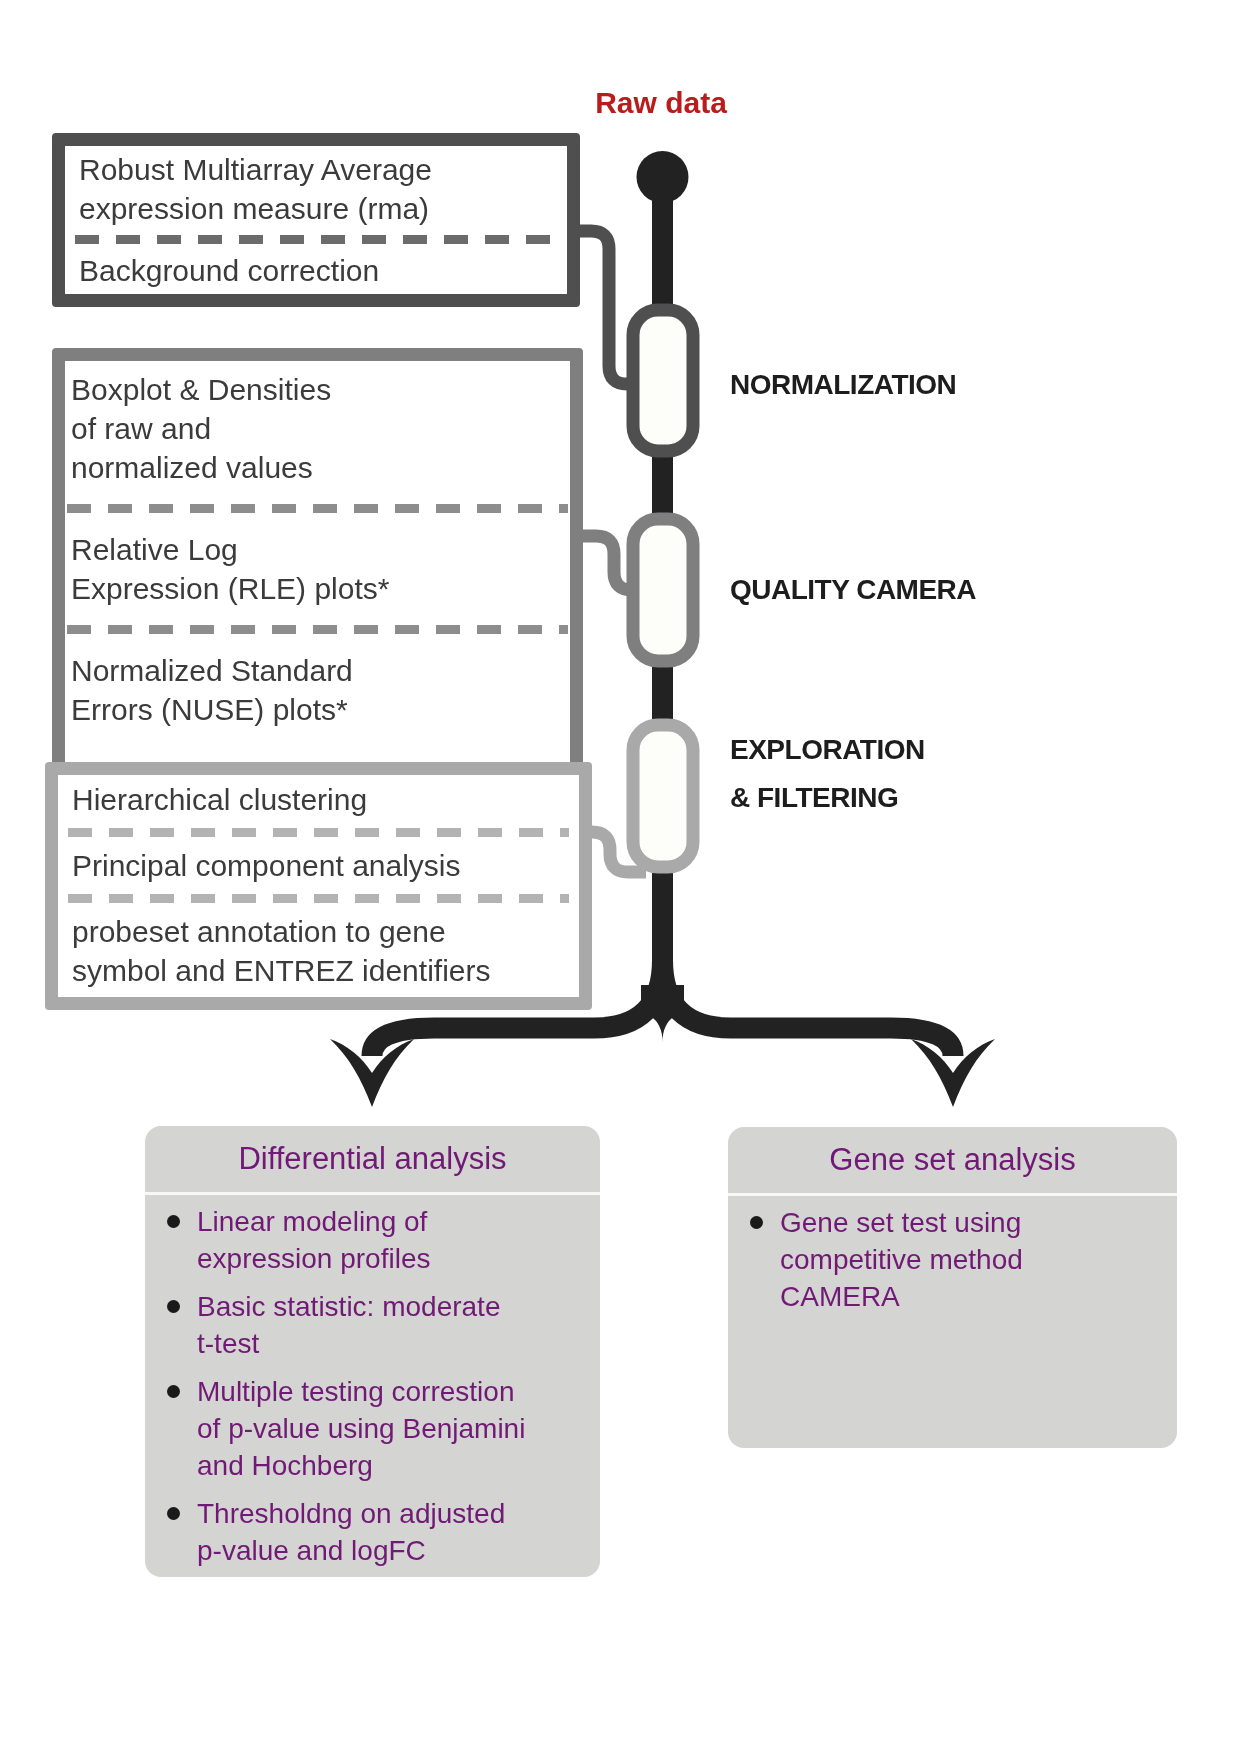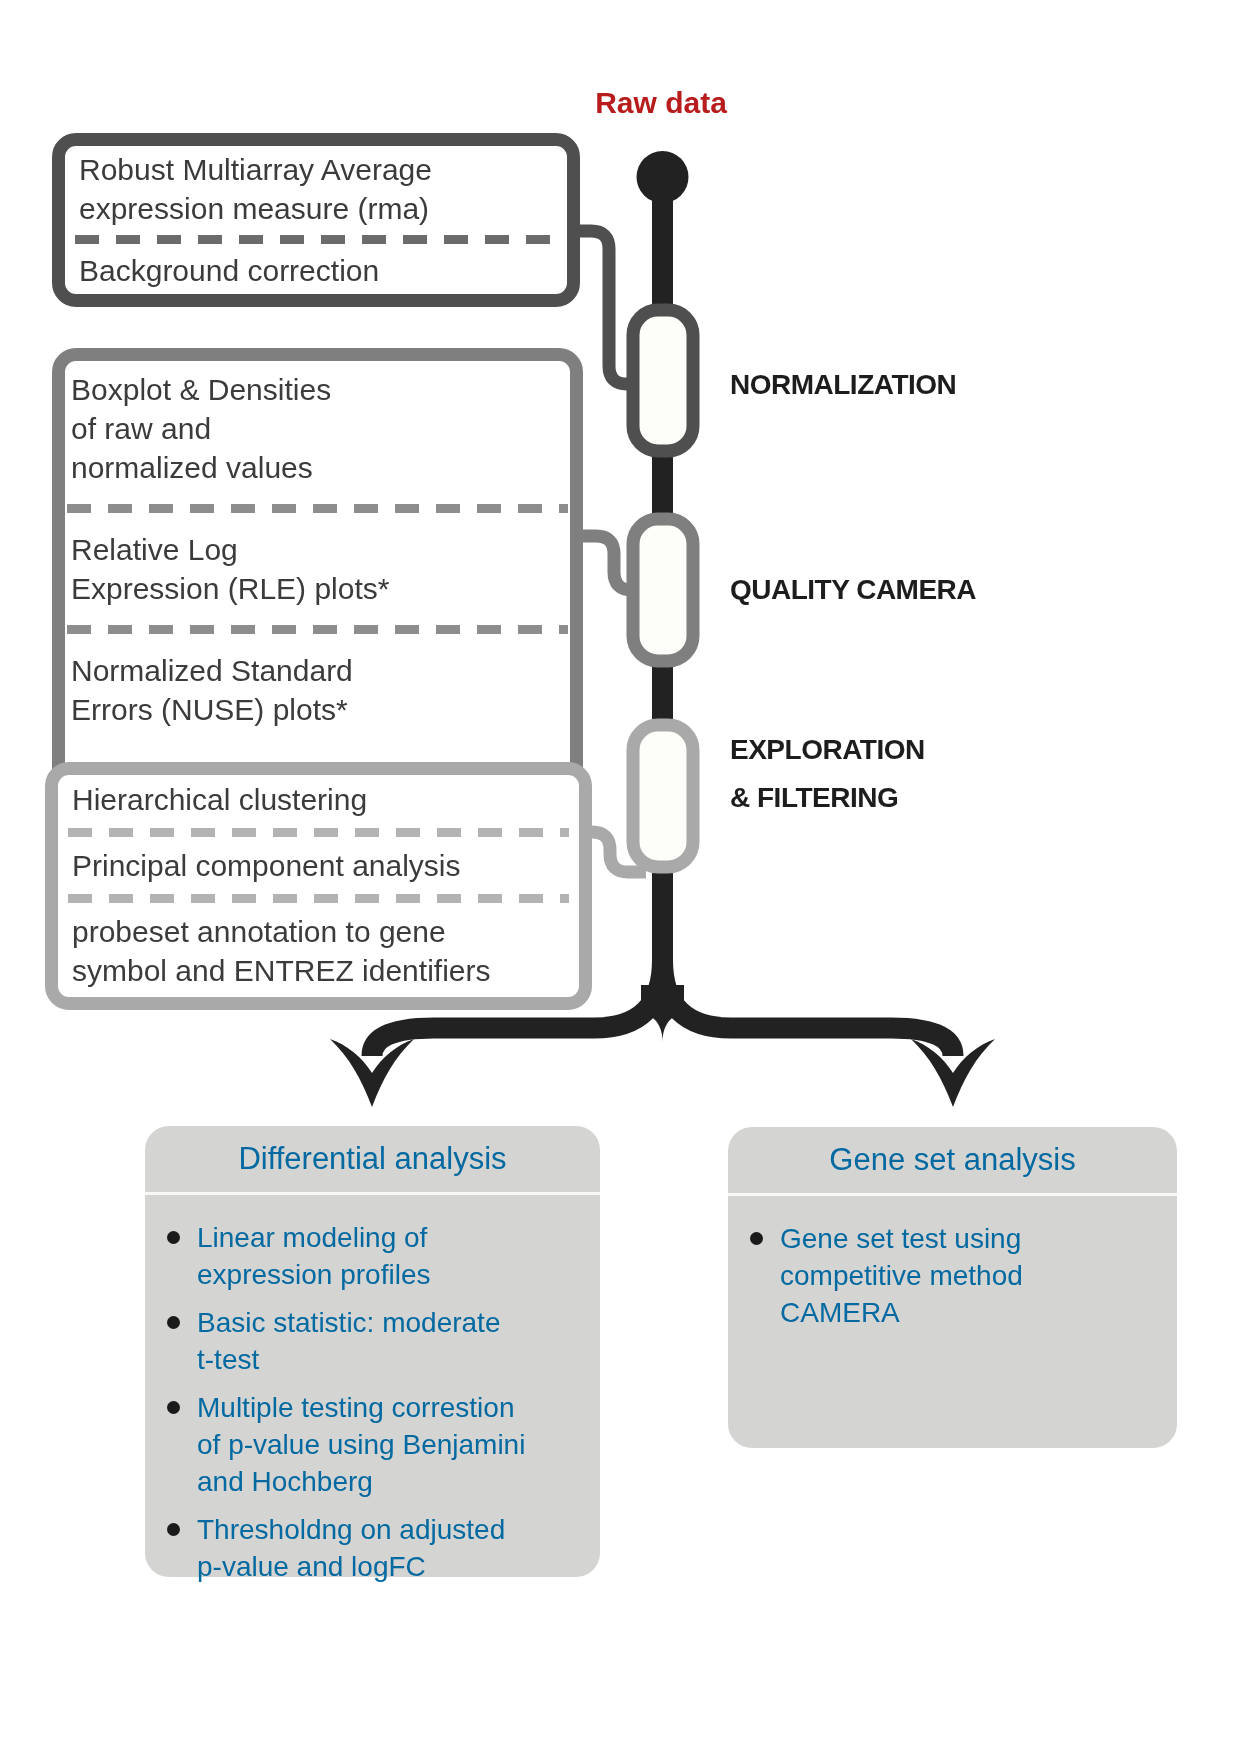--- a/index.html
+++ b/index.html
@@ -3,44 +3,44 @@
 <meta charset="utf-8">
 <style>
   html,body{margin:0;padding:0;background:#ffffff;}
   body{font-family:"Liberation Sans", sans-serif;}
   .canvas{position:relative;width:1240px;height:1753px;background:#ffffff;overflow:hidden;}
   .abs{position:absolute;}
   svg{position:absolute;left:0;top:0;}
 
   .raw-label{left:536px;top:86px;width:250px;text-align:center;font-size:30px;font-weight:bold;color:#b91c1c;}
 
-  .stepbox{box-sizing:border-box;border-style:solid;border-radius:24px;background:#ffffff;
+  .stepbox{box-sizing:border-box;border-style:solid;border-radius:4px;background:#ffffff;
            color:#3b3b3b;font-size:30px;line-height:39px;}
   .stepbox .txt{white-space:pre;padding-left:4px;}
   .box1{left:52px;top:133px;width:528px;height:174px;border-width:13px;border-color:#4f4f4f;padding:4px 10px;}
   .box2{left:52px;top:348px;width:531px;height:464px;border-width:13px;border-color:#7f7f7f;padding:9px 2px;}
   .box3{left:45px;top:762px;width:547px;height:248px;border-width:13px;border-color:#a9a9a9;padding:5px 10px;}
   .dv{height:9px;margin:7px 0;}
   .box2 .dv{margin:17px 0;}
   .box3 .dv{margin:9px 0;}
   .dv1{background:repeating-linear-gradient(90deg,#6b6b6b 0 24px,transparent 24px 41px);}
   .dv2{background:repeating-linear-gradient(90deg,#8d8d8d 0 24px,transparent 24px 41px);}
   .dv3{background:repeating-linear-gradient(90deg,#b3b3b3 0 24px,transparent 24px 41px);}
 
   .stage-label{left:730px;font-size:28px;font-weight:bold;color:#1d1d1d;letter-spacing:-0.5px;white-space:pre;line-height:48px;}
   .sl1{top:361px;}
   .sl2{top:566px;}
   .sl3{top:726px;}
 
-  .panel{box-sizing:border-box;background:#d4d4d2;border-radius:24px;color:#0369a1;}
+  .panel{box-sizing:border-box;background:#d4d4d2;border-radius:16px;color:#701a75;}
   .panel-left{left:145px;top:1126px;width:455px;height:451px;}
   .panel-right{left:728px;top:1127px;width:449px;height:321px;}
   .panel-header{height:54px;padding-top:12px;box-sizing:content-box;text-align:center;
                 font-size:31px;line-height:42px;border-bottom:3px solid #f8f8f6;}
-  .bullets{padding:24px 10px 0 22px;}
+  .bullets{padding:8px 10px 0 22px;}
   .bullet{display:flex;align-items:flex-start;margin-bottom:11px;}
   .bullet .dot{flex:none;width:13px;height:13px;border-radius:50%;background:#1a1a1a;margin:12px 17px 0 0;}
   .bullet .btext{font-size:28px;line-height:37px;white-space:pre;}
 </style>
 </head>
 <body>
 
 <div class="canvas">
 
   <svg width="1240" height="1753" viewBox="0 0 1240 1753">

